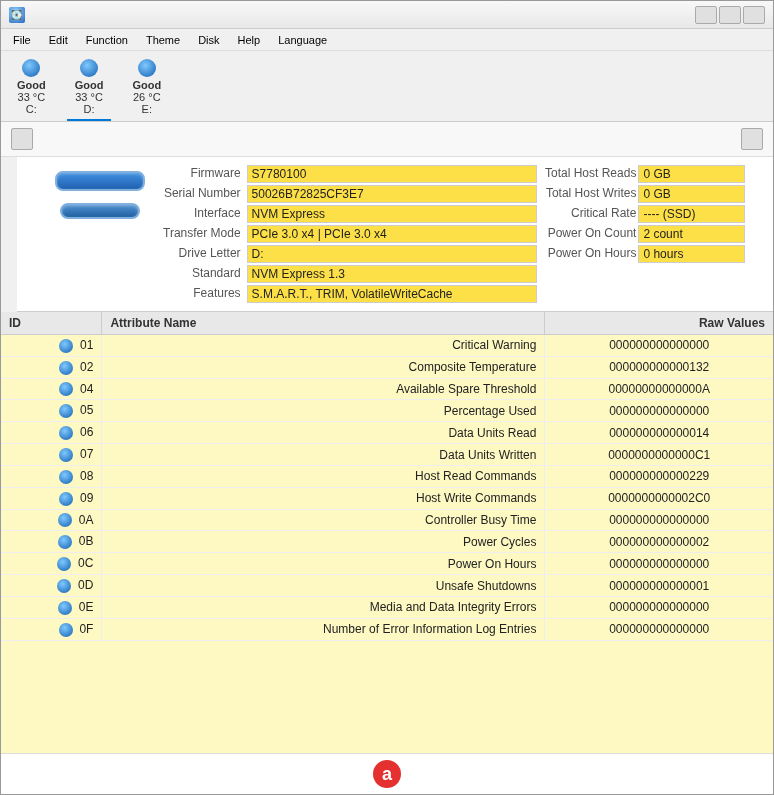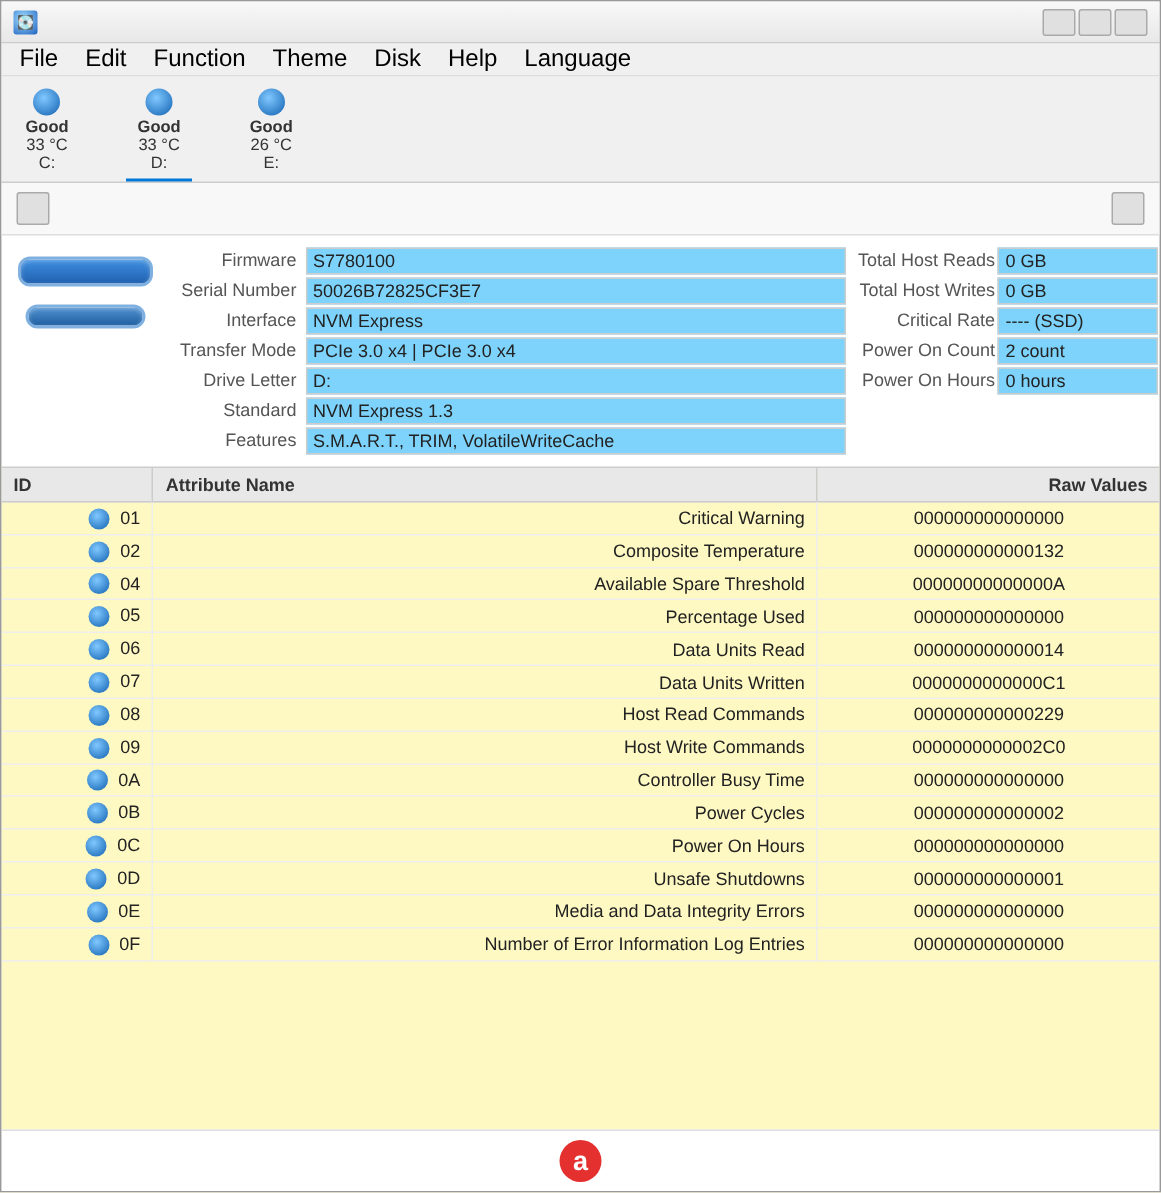--- a/index.html
+++ b/index.html
@@ -73,30 +73,30 @@
       display: flex;
       align-items: center;
       padding: 0 4px;
       border-bottom: 1px solid #ddd;
       gap: 2px;
     }
     .menu-item {
       padding: 2px 8px;
       cursor: pointer;
       border-radius: 2px;
-      font-size: 16px;
+      font-size: 11px;
       color: #000;
     }
     .disk-tabs {
       background: #f0f0f0;
       display: flex;
       align-items: flex-end;
       padding: 4px 8px 0;
       border-bottom: 1px solid #ccc;
-      gap: 30px;
+      gap: 13px;
     }
     .disk-tab {
       display: flex;
       flex-direction: column;
       align-items: center;
       padding: 4px 8px;
       cursor: pointer;
       border-bottom: 2px solid transparent;
     }
     .disk-tab.active { border-bottom: 2px solid #0078d7; }
@@ -139,24 +139,25 @@
       letter-spacing: 0.5px;
     }
     .main-content {
       display: flex;
       flex-direction: column;
       flex: 1;
       overflow: hidden;
     }
     .info-section {
       display: flex;
-      padding: 8px 1px;
+      padding: 8px 28px;
       gap: 8px;
       border-bottom: 1px solid #ccc;
       background: white;
+      margin-left: 16px;
     }
     .left-panel {
       display: flex;
       flex-direction: column;
       align-items: center;
       gap: 6px;
       min-width: 110px;
     }
     .health-label { font-size: 11px; color: #333; font-weight: 600; }
     .health-badge {
@@ -194,21 +195,21 @@
     }
     .info-key {
       text-align: right;
       color: #555;
       font-size: 12px;
       padding: 1px 0;
       white-space: nowrap;
     }
     .info-val {
       border: 1px solid #ccc;
-      background: #7dd3fc;
+      background: #fde047;
       padding: 1px 4px;
       font-size: 12px;
       color: #222;
     }
     .right-panel {
       min-width: 200px;
       display: grid;
       grid-template-columns: auto 1fr;
       gap: 2px 2px;
       align-content: start;

